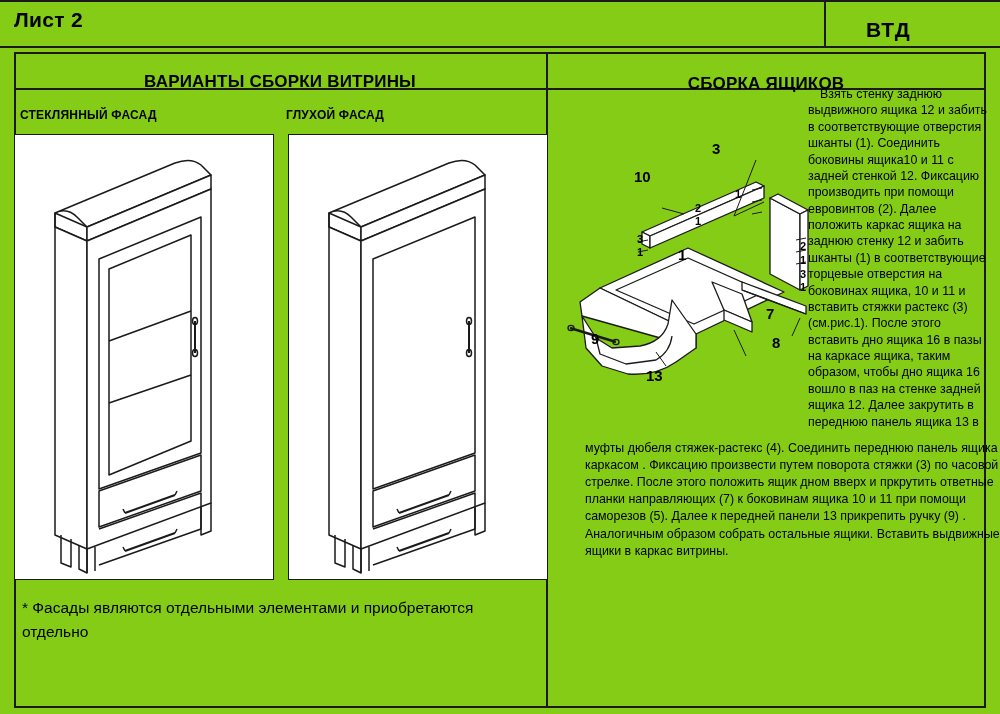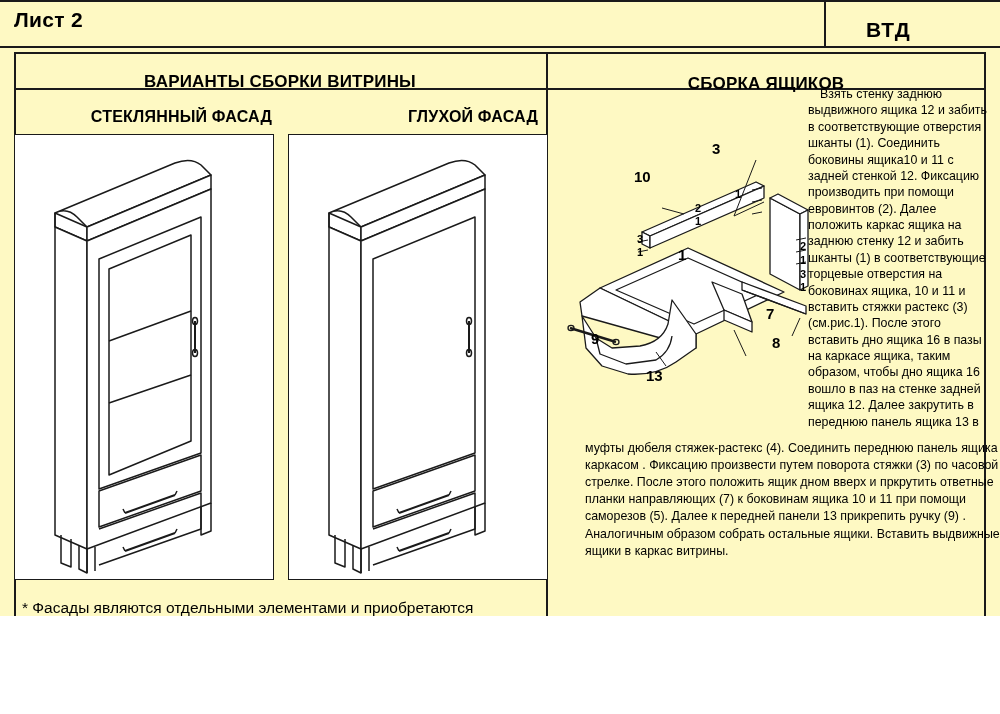--- a/index.html
+++ b/index.html
@@ -7,22 +7,22 @@
     padding: 0;
     background: #ffffff;
   }
   body {
     font-family: "Liberation Sans", sans-serif;
     color: #000;
   }
   #page {
     position: relative;
     width: 1000px;
-    height: 616px;
-    background: #fef9c3;
+    height: 714px;
+    background: #84cc16;
     overflow: hidden;
   }
   
   .line {
     position: absolute;
     background: #1a1a1a;
   }
   .hline { height: 2px; }
   .vline { width: 2px; }
 
@@ -48,23 +48,23 @@
   .section-heading {
     position: absolute;
     font-size: 17px;
     font-weight: bold;
     text-align: center;
     letter-spacing: .2px;
     margin-top: 12px;
   }
   .sub-heading {
     position: absolute;
-    font-size: 16px;
-    font-weight: bold;
-    text-align: right;
+    font-size: 12px;
+    font-weight: bold;
+    text-align: left;
     letter-spacing: .2px;
   }
 
   
   .draw-box {
     position: absolute;
     border: 1.5px solid #1a1a1a;
     background: #fff;
   }
 

